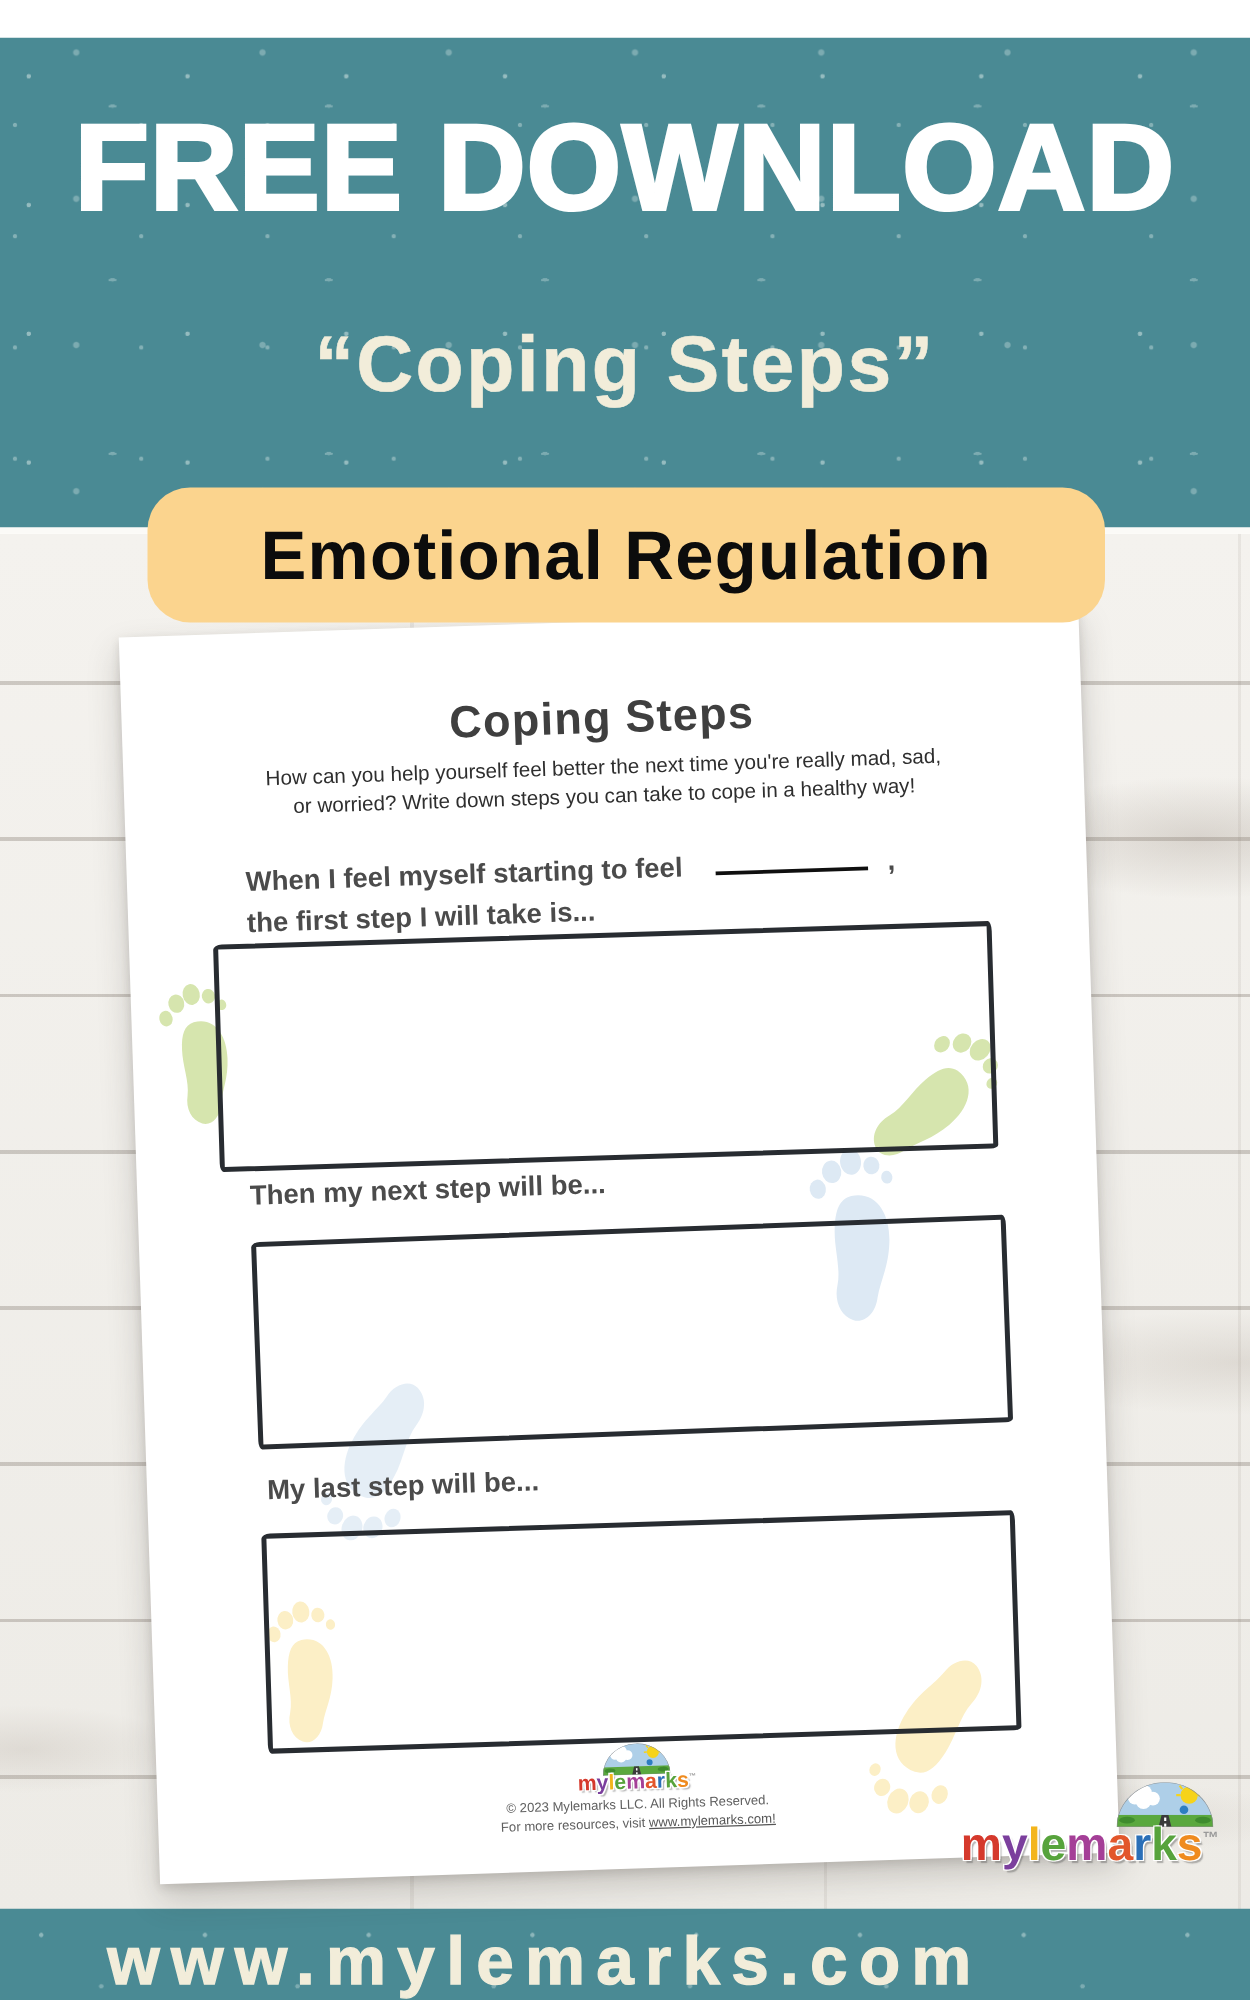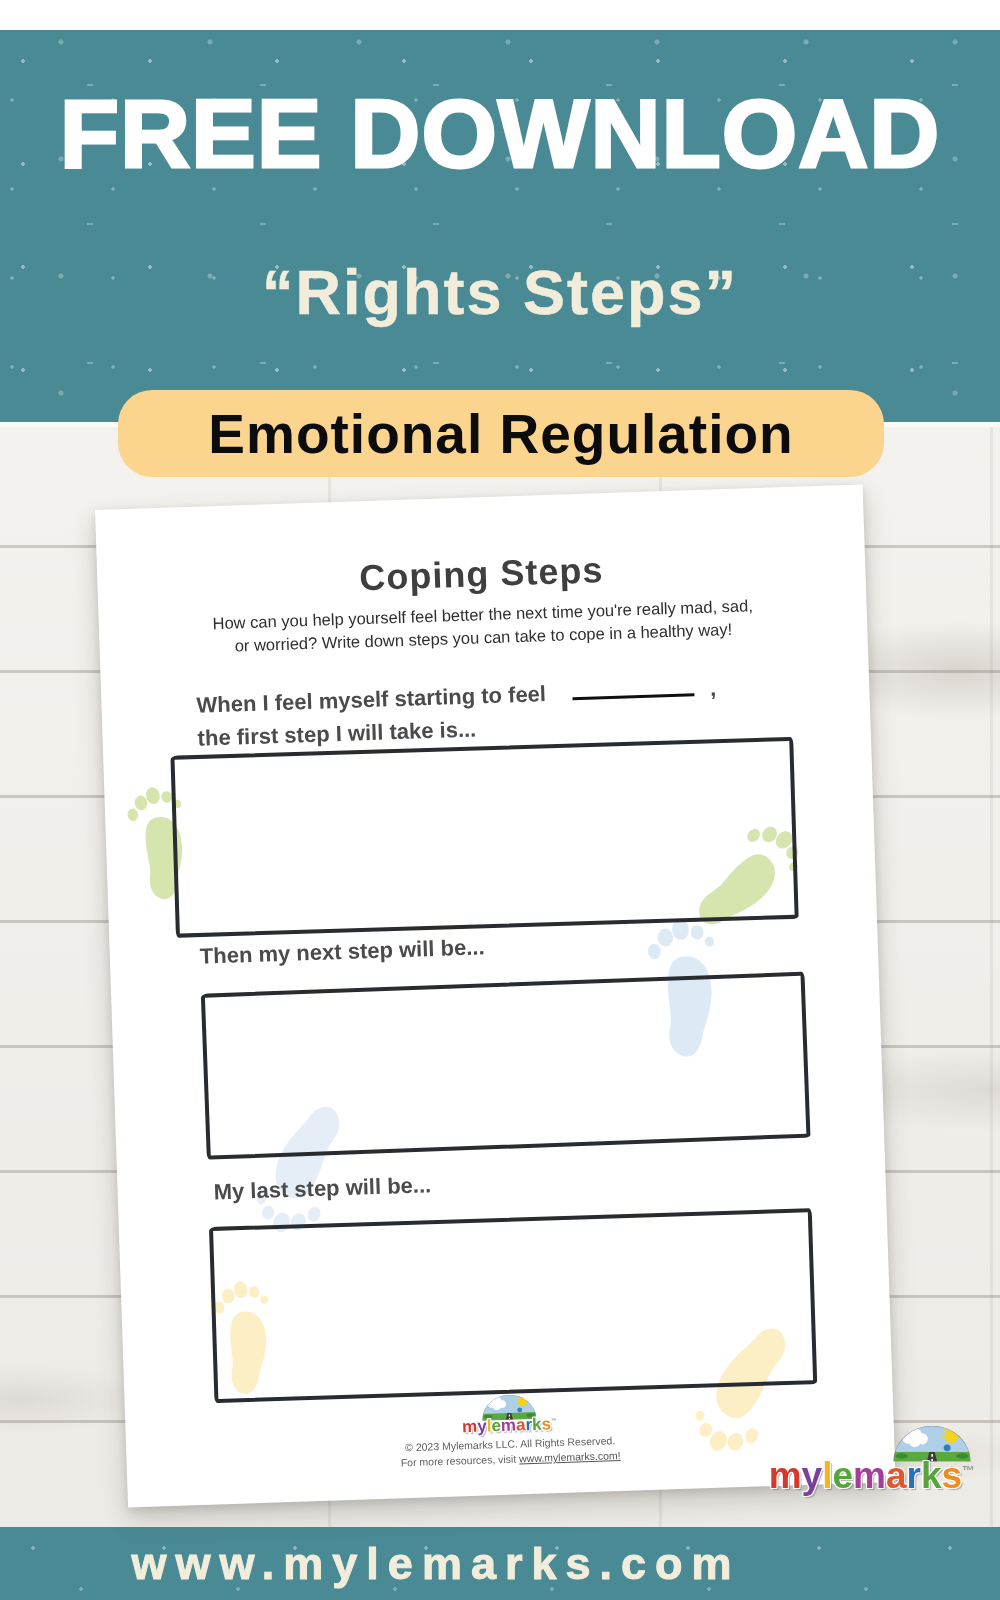--- a/index.html
+++ b/index.html
@@ -30,21 +30,21 @@
     position:absolute;left:0;top:48px;width:1000px;text-align:center;
     color:#fff;font-size:97px;font-weight:bold;letter-spacing:1px;
     -webkit-text-stroke:3px #fff;white-space:nowrap;
   }
   .sub-quote{
     position:absolute;left:0;top:226px;width:1000px;text-align:center;
     color:var(--cream);font-size:63px;font-weight:bold;letter-spacing:2px;
     -webkit-text-stroke:.5px var(--cream);white-space:nowrap;
   }
   .pill{
-    position:absolute;left:118px;top:360px;width:766px;height:87px;
+    position:absolute;left:118px;top:360px;width:766px;height:108px;
     background:var(--pill);border-radius:34px;z-index:6;
     display:flex;align-items:center;justify-content:center;
   }
   .pill-text{
     color:#0c0c0c;font-size:55px;font-weight:bold;letter-spacing:1px;white-space:nowrap;
   }
   
   .wood{
     position:absolute;left:0;top:392px;width:1000px;height:1105px;
     background-image:
@@ -108,21 +108,21 @@
   .ws-copy{color:#606060;font-size:10.5px;margin-top:3px;line-height:15px;text-align:center;}
   .ws-link{color:#565656;text-decoration:underline;}
   .big-logo{
     position:absolute;left:800px;top:1393px;width:175px;z-index:7;align-items:flex-end;
   }
   .big-logo .logo-arch{width:86px;height:40px;margin-bottom:-6px;}
   .big-logo .logo-word{font-size:37px;}
   
   .footer-url{
     position:absolute;left:0;top:1508px;width:872px;text-align:center;
-    color:var(--cream);font-size:45px;font-weight:bold;letter-spacing:9px;
+    color:var(--cream);font-size:54px;font-weight:bold;letter-spacing:9px;
     -webkit-text-stroke:1px var(--cream);white-space:nowrap;z-index:8;
   }
   .hidden-defs{position:absolute;width:0;height:0;overflow:hidden;}
 </style>
 </head>
 <body>
 
 <svg class="hidden-defs" aria-hidden="true">
   <defs>
     <symbol id="footprint" viewBox="0 0 110 230">
@@ -166,21 +166,21 @@
   </defs>
 </svg>
 
 <div class="canvas">
 
   <div class="teal-header"></div>
   <div class="wood"></div>
   <div class="teal-footer"></div>
 
   <div class="headline">FREE DOWNLOAD</div>
-  <div class="sub-quote">“Rights Steps”</div>
+  <div class="sub-quote">“Coping Steps”</div>
 
   <div class="pill">
     <span class="pill-text">Emotional Regulation</span>
   </div>
 
   <div class="paper">
 
     <svg class="fp fp-green" style="left:25px;top:250px;width:58px;height:168px;transform:rotate(-10deg);">
         <use href="#footprint"></use>
       </svg>

